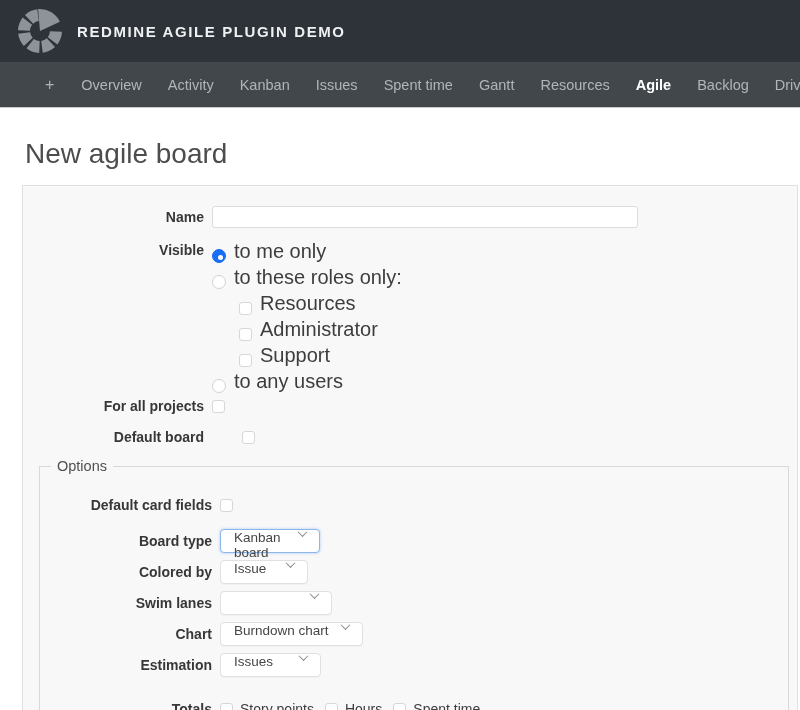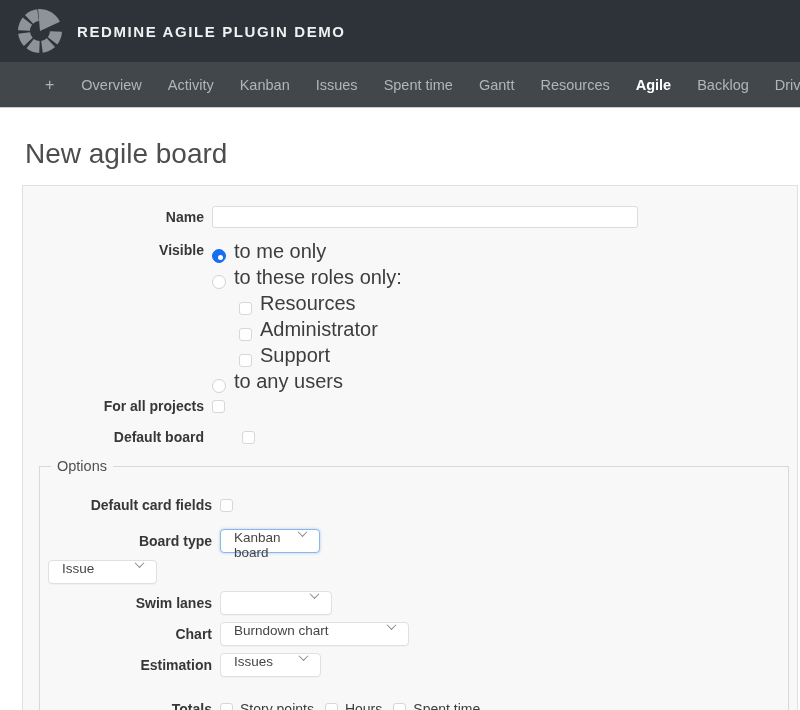--- a/index.html
+++ b/index.html
@@ -172,37 +172,38 @@
 
     <div class="row sel-row first">
       <span class="opt-lbl">Board type</span>
       <div class="select focused ctl" style="width:100px;">
         <span>Kanban board</span>
         <span class="chev"></span>
       </div>
     </div>
 
     <div class="row sel-row">
-      <div class="select ctl" style="width:109px;">
+      <span class="opt-lbl">Colored by</span>
+      <div class="select ctl" style="width:88px;">
         <span>Issue</span>
         <span class="chev"></span>
       </div>
     </div>
 
     <div class="row sel-row">
       <span class="opt-lbl">Swim lanes</span>
       <div class="select ctl" style="width:112px;">
         <span></span>
         <span class="chev"></span>
       </div>
     </div>
 
     <div class="row sel-row">
       <span class="opt-lbl">Chart</span>
-      <div class="select ctl" style="width:189px;">
+      <div class="select ctl" style="width:143px;">
         <span>Burndown chart</span>
         <span class="chev"></span>
       </div>
     </div>
 
     <div class="row sel-row">
       <span class="opt-lbl">Estimation</span>
       <div class="select ctl" style="width:101px;">
         <span>Issues</span>
         <span class="chev"></span>

